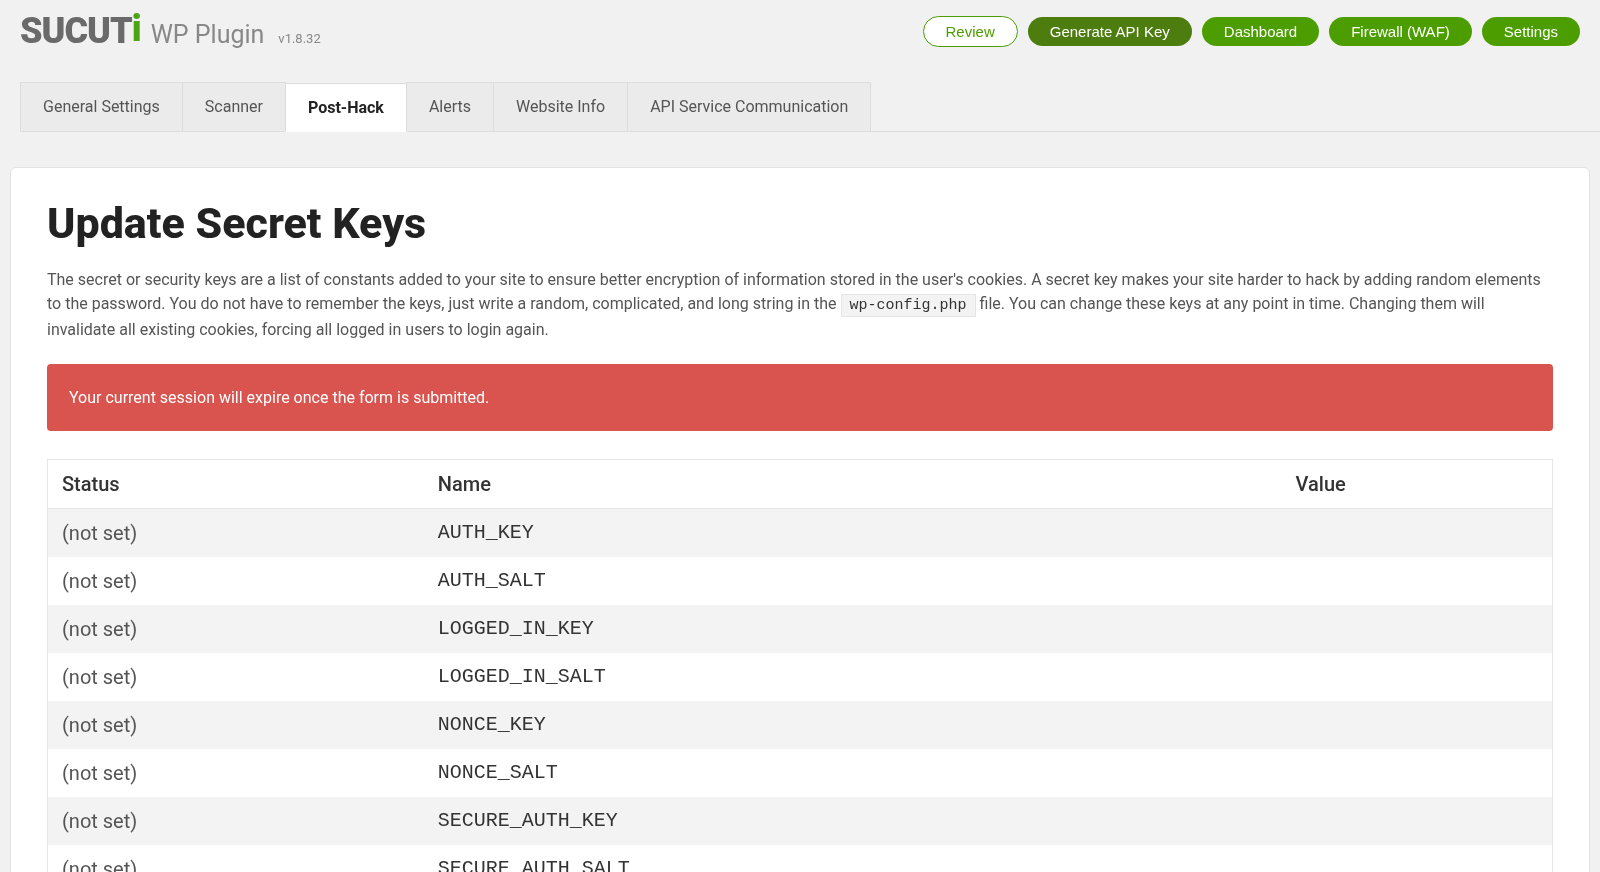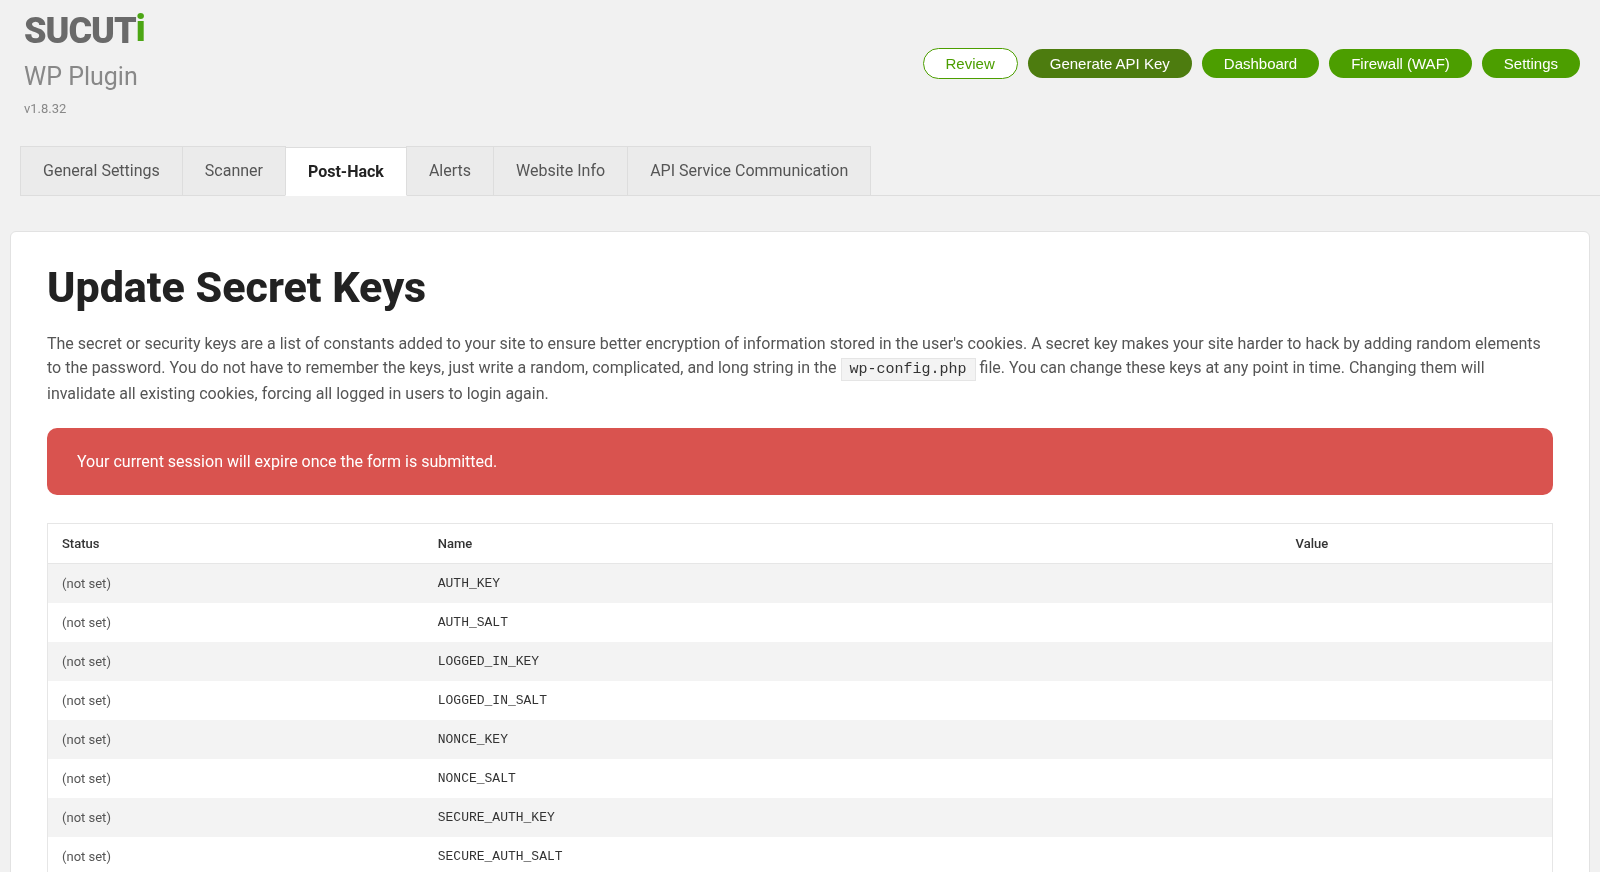--- a/index.html
+++ b/index.html
@@ -12,21 +12,20 @@
   .header {
     display: flex;
     justify-content: space-between;
     align-items: center;
     padding: 10px 20px 10px 20px;
   }
   .logo-area {
     display: flex;
     align-items: baseline;
     gap: 10px;
-    flex-direction: column;
   }
   .logo {
     font-size: 36px;
     font-weight: 900;
     letter-spacing: -1px;
     color: #6a6a6a;
     position: relative;
   }
   .logo .s1 { color: #6a6a6a; }
   .logo .dot { color: #4ca614; display: inline-block; transform: translateY(-2px); }
@@ -113,34 +112,34 @@
     background: #f3f3f3;
     border: 1px solid #e5e5e5;
     padding: 2px 8px;
     font-family: "SFMono-Regular", Consolas, "Liberation Mono", Menlo, monospace;
     font-size: 15px;
     color: #333;
   }
   .alert-red {
     background: #d9534f;
     color: #fff;
-    padding: 24px 30px;
+    padding: 24px 22px;
     font-size: 16px;
-    border-radius: 10px;
+    border-radius: 4px;
     margin-bottom: 28px;
   }
   table.keys {
     width: 100%;
     border-collapse: collapse;
     border: 1px solid #e6e6e6;
   }
   table.keys th, table.keys td {
     text-align: left;
     padding: 12px 14px;
-    font-size: 13px;
+    font-size: 20px;
   }
   table.keys th {
     background: #fff;
     border-bottom: 1px solid #e6e6e6;
     font-weight: 500;
     color: #333;
   }
   table.keys tbody tr:nth-child(odd) td { background: #f3f3f3; }
   table.keys tbody tr:nth-child(even) td { background: #fff; }
   table.keys td.name-col {

